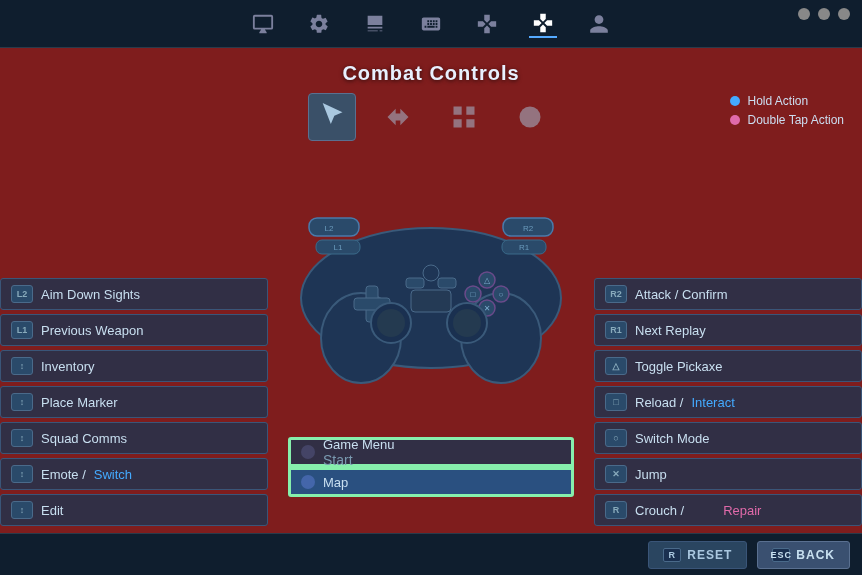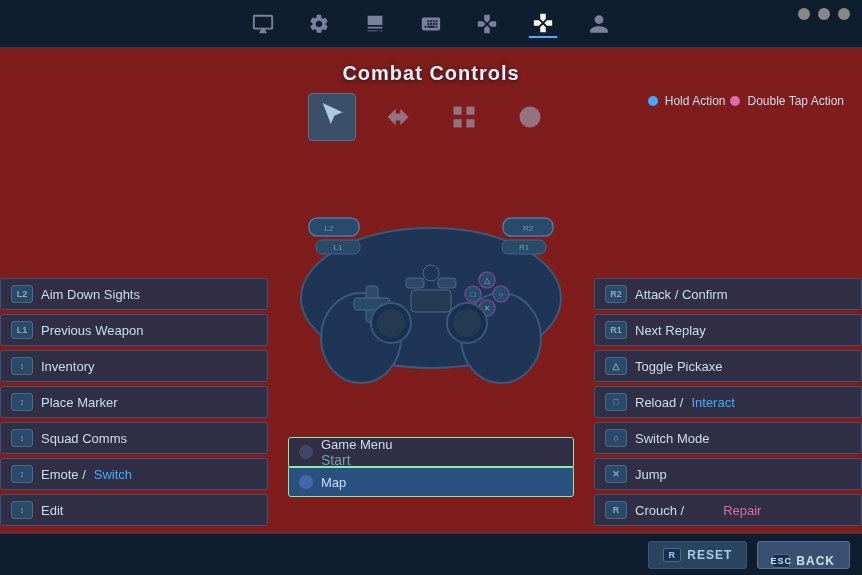--- a/index.html
+++ b/index.html
@@ -109,21 +109,21 @@
       width: 28px;
       height: 28px;
     }
 
     
     .legend {
       position: absolute;
       top: 46px;
       right: 18px;
       display: flex;
-      flex-direction: row;
+      flex-direction: column;
       gap: 5px;
     }
     .legend-item {
       display: flex;
       align-items: center;
       gap: 7px;
       font-size: 12px;
       color: #ccddf0;
     }
     .legend-dot {
@@ -204,21 +204,21 @@
     .dropdown-area {
       position: absolute;
       bottom: 36px;
       left: 50%;
       transform: translateX(-50%);
       width: 286px;
     }
     .dropdown-item {
       height: 30px;
       background: #1e3550cc;
-      border: 1px solid #86efac;
+      border: 3px solid #86efac;
       display: flex;
       align-items: center;
       padding: 0 10px;
       font-size: 13px;
       color: #c8dff0;
       cursor: pointer;
       gap: 8px;
     }
     .dropdown-item.selected {
       background: #2a5080;
@@ -263,21 +263,20 @@
     }
     .btn-reset {
       background: #2a4560;
       color: #aac8e0;
       border: 1px solid #3a5578;
     }
     .btn-back {
       background: #3a5070;
       color: #c8e0f0;
       border: 1px solid #5a7090;
-      align-items: flex-end;
     }
     .btn-key {
       width: 18px;
       height: 14px;
       background: #1a3050;
       border: 1px solid #4a6a8a;
       border-radius: 2px;
       font-size: 9px;
       display: flex;
       align-items: center;

